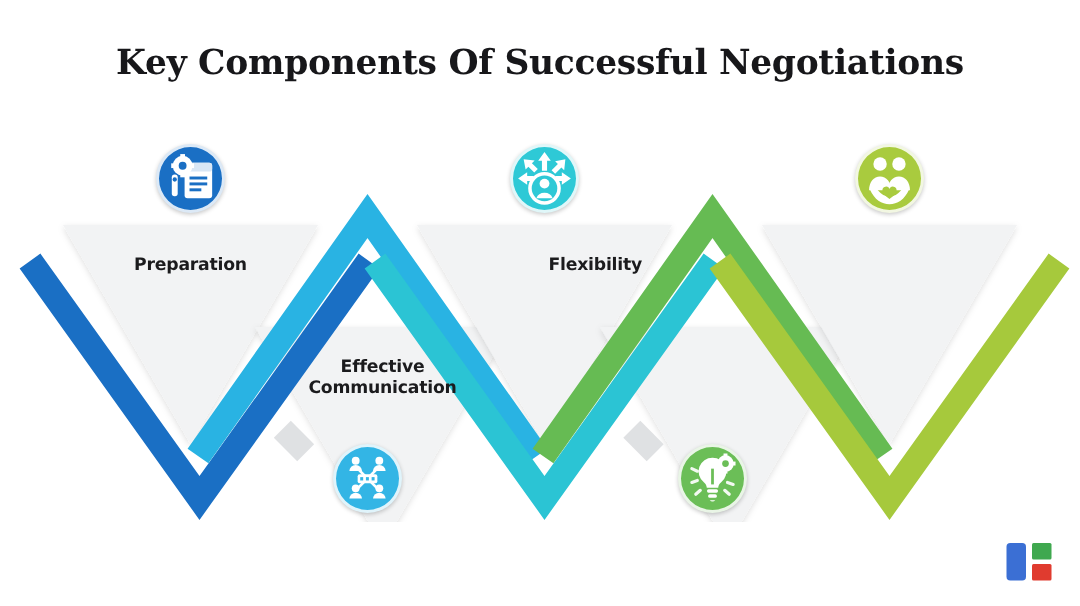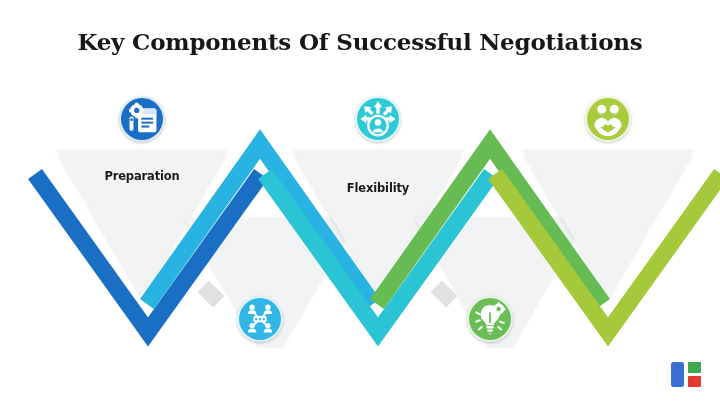--- a/index.html
+++ b/index.html
@@ -26,21 +26,21 @@
     font-size:23px;
     letter-spacing:-0.2px;
     color:#17171a;
     white-space:nowrap;
   }
 
   
   #diagram{
     position:absolute;
     left:0;top:78px;
-    width:600px;height:270px;margin-left:15px;
+    width:600px;height:270px;
   }
   #diagram svg{display:block;width:720px;height:270px;}
 
   
   .icon-badge{
     position:absolute;
     width:46px;height:46px;
     border-radius:50%;
     box-shadow:0 1px 3px rgba(0,0,0,0.22);
     display:flex;align-items:center;justify-content:center;
@@ -233,22 +233,24 @@
           <path d="M15.2,22 c0,-4.2 2.4,-7 5.6,-7 c3.2,0 5.6,2.8 5.6,7 z"></path>
         </g>
 
         <path d="M6,21.5 c2.4,5.4 6,7.6 10,7.6 c4,0 7.6,-2.2 10,-7.6 c-1.4,-1.2 -3,-0.9 -4.2,0.6 c-1.6,2 -3.5,3 -5.8,3 c-2.3,0 -4.2,-1 -5.8,-3 C9,20.6 7.4,20.3 6,21.5 Z" fill="#ffffff"></path>
         <path d="M16,26.4 c-2.2,-1.6 -3.6,-2.8 -3.6,-4.3 a1.9,1.9 0 0 1 3.6,-0.9 a1.9,1.9 0 0 1 3.6,0.9 c0,1.5 -1.4,2.7 -3.6,4.3 Z" fill="#a9cb3e"></path>
       </svg>
     </div>
 
     <div class="step-label" style="left:62px;top:92px;width:130px;">Preparation</div>
 
-
-    <div class="step-label" style="left:298px;top:104px;width:130px;">Flexibility</div>
+    <div class="step-label" style="left:190px;top:160px;width:130px;">Effective
+Communication</div>
+
+    <div class="step-label" style="left:298px;top:92px;width:130px;text-align:right;">Flexibility</div>
 
 
   </div>
 
   <div id="logo">
     <svg width="34" height="30" viewBox="0 0 34 30">
       <rect x="1" y="2" width="13" height="25" rx="2.5" fill="#3b6fd4"></rect>
       <rect x="18" y="2" width="13" height="11" rx="1" fill="#3fa84f"></rect>
       <rect x="18" y="16" width="13" height="11" rx="1" fill="#e03b2f"></rect>
     </svg>

